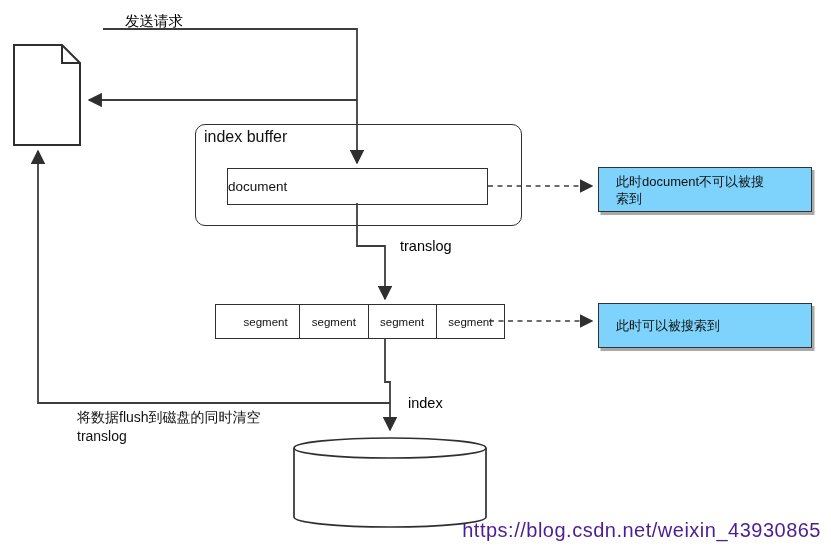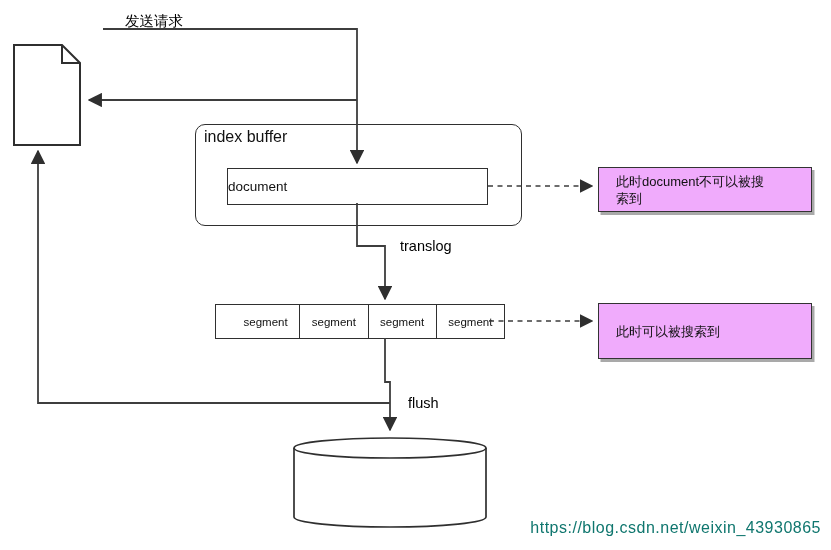--- a/index.html
+++ b/index.html
@@ -65,21 +65,21 @@
     justify-content: center;
     font-size: 11.5px;
     color: #111;
   }
   .segment-cell + .segment-cell { border-left: 1.6px solid #2f2f2f; }
 
   
   .note-box {
     position: absolute;
     border: 1.7px solid #333;
-    background: #f0abfc;
+    background: #7dd3fc;
     box-shadow: 2.5px 3px 0 #a9a9a9;
     display: flex;
     align-items: center;
     padding: 2px 8px 2px 17px;
     font-size: 13px;
     line-height: 17px;
     color: #111;
     box-sizing: border-box;
     white-space: pre-line;
   }
@@ -103,23 +103,23 @@
     font-size: 14.5px;
     color: #111;
     white-space: nowrap;
     transform: translate(-50%, -50%);
   }
 
   .watermark {
     position: absolute;
     right: 10px;
     top: 519px;
-    font-size: 16px;
+    font-size: 20px;
     letter-spacing: 0.5px;
-    color: #0f766e;
+    color: #4c1d95;
   }
 </style>
 </head>
 <body>
 
 <div class="canvas">
 
   <div class="panel" style="left:195px; top:124px; width:325px; height:100px;">
     <div class="panel-title">index buffer</div>
   </div>
@@ -134,31 +134,33 @@
     <div class="segment-cell">segment</div>
     <div class="segment-cell">segment</div>
     <div class="segment-cell">segment</div>
   </div>
 
   <div class="note-box" style="left:598px; top:167px; width:214px; height:45px;">
     <span>此时document不可以被搜
 索到</span>
   </div>
 
-  <div class="note-box" style="left:598px; top:303px; width:214px; height:56px;">
+  <div class="note-box" style="left:598px; top:303px; width:214px; height:45px;">
     <span>此时可以被搜索到</span>
   </div>
 
   <div class="flow-label" style="left:125px; top:12px;">发送请求</div>
 
 
   <div class="flow-label" style="left:400px; top:238px;">translog</div>
 
-  <div class="flow-label" style="left:408px; top:395px;">flush</div>
+  <div class="flow-label" style="left:408px; top:395px;">index</div>
 
+  <div class="annotation" style="left:77px; top:408px;">将数据flush到磁盘的同时清空
+translog</div>
 
   <div class="shape-label" style="left:47px; top:96px;">translog</div>
 
   <div class="shape-label" style="left:390px; top:489px; font-size:14px;">Disk</div>
 
   <div class="watermark">https://blog.csdn.net/weixin_43930865</div>
 
   <svg class="connectors" viewBox="0 0 831 550">
     <defs>
       <marker id="arrow" viewBox="0 0 10 10" refX="9" refY="5" markerWidth="8" markerHeight="8" orient="auto-start-reverse">

